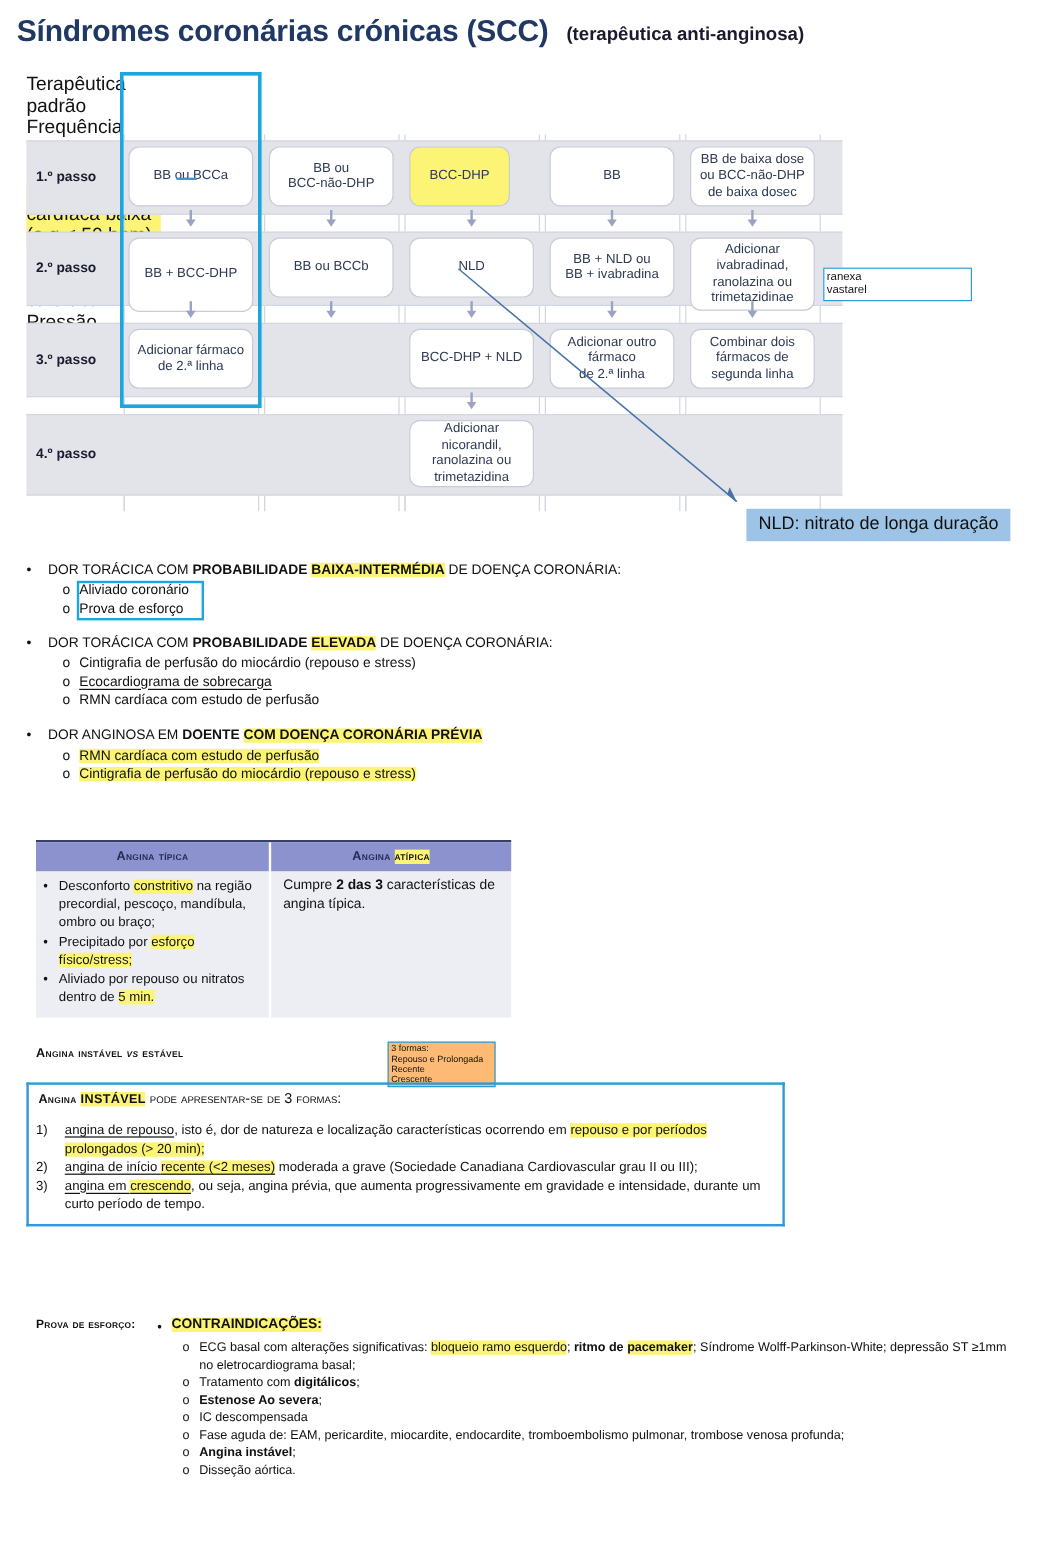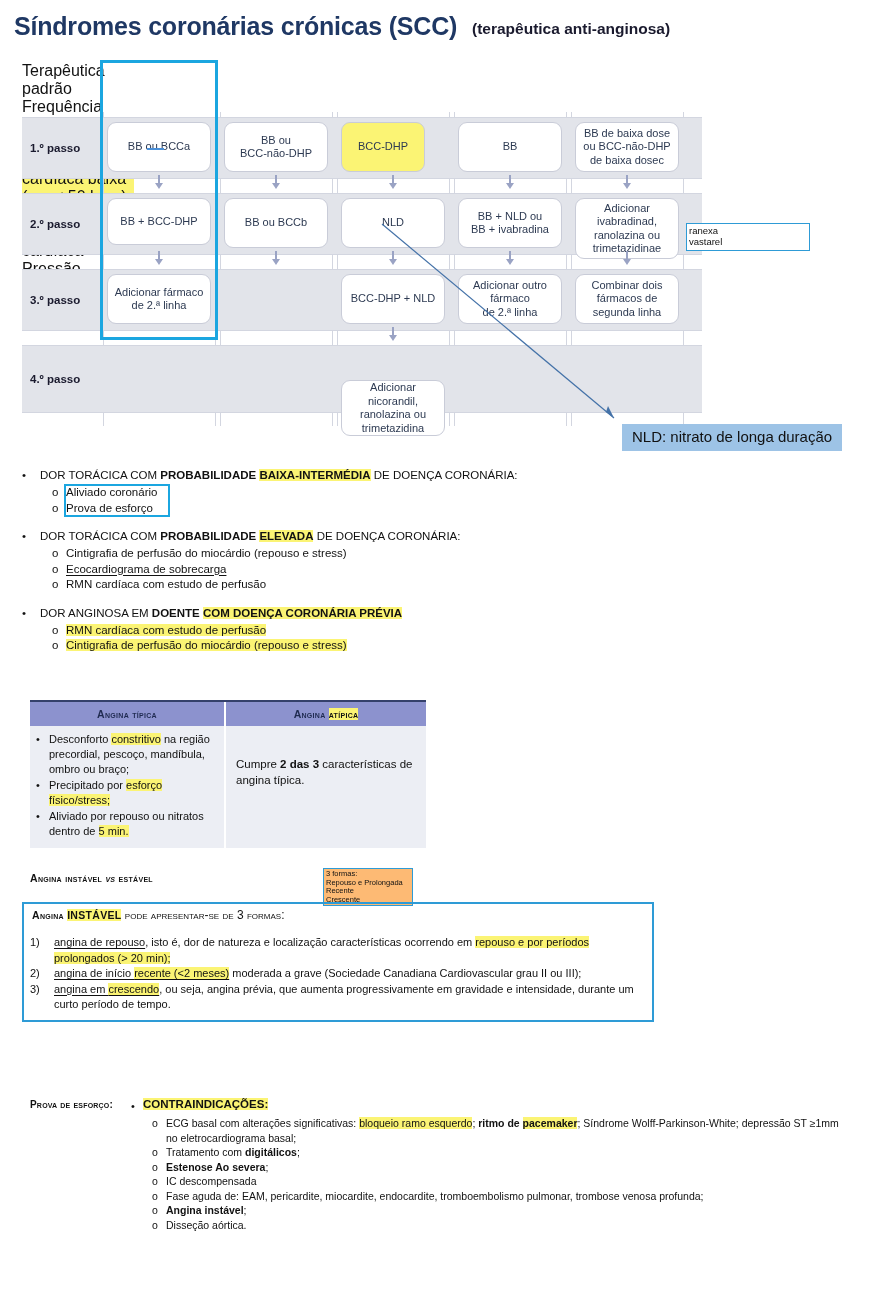--- a/index.html
+++ b/index.html
@@ -97,21 +97,21 @@
   .ang-toprule { height:2px; background:#34406b; width:100%; }
   .ang-head { display:flex; }
   .ang-head > div {
     background:#8c92ce; color:#1f2a50; font-size:10.5px; font-weight:bold;
     text-align:center; padding:6px 4px; letter-spacing:0.3px;
   }
   .ang-head > div:first-child { width:196px; border-right:2px solid #ffffff; }
   .ang-head > div:last-child { width:200px; }
   .ang-body { display:flex; background:#eceef4; min-height:118px; }
   .ang-body > div:first-child { width:196px; border-right:2px solid #ffffff; padding:6px 8px 8px 6px; }
-  .ang-body > div:last-child { width:200px; padding:30px 10px; }
+  .ang-body > div:last-child { width:200px; padding:4px 10px; }
   .ang-li { position:relative; font-size:11px; line-height:15px; color:#111; margin-bottom:1px; }
   .ang-li .dot { position:absolute; left:0; top:0; }
   .ang-li .txt { display:block; margin-left:13px; }
   .ang-right { font-size:11.5px; line-height:16px; color:#111; }
 
   
   .ai-title {
     position:absolute; left:30px; top:872px;
     font-size:10.5px; font-weight:bold; letter-spacing:0.3px; color:#111;
   }
@@ -207,21 +207,21 @@
     <div class="node" style="left: 553px; width: 104px; top: 60px; height: 50px;">
       <div>
         <div>BB de baixa dose</div>
         <div>ou BCC-não-DHP</div>
         <div>de baixa dosec</div>
       </div>
     </div>
     <div class="steprow" style="top: 131px; height: 62px;">
       <div class="steplabel">2.º passo</div>
     </div>
-    <div class="node" style="left: 85px; width: 104px; top: 136px; height: 47px;">
+    <div class="node" style="left: 85px; width: 104px; top: 136px; height: 62px;">
       <div>
         <div>BB + BCC-DHP</div>
       </div>
     </div>
     <div class="node" style="left: 202px; width: 104px; top: 136px; height: 50px;">
       <div>
         <div>BB ou BCCb</div>
       </div>
     </div>
     <div class="node" style="left: 319px; width: 104px; top: 136px; height: 50px;">
@@ -266,21 +266,21 @@
     <div class="node" style="left: 553px; width: 104px; top: 212px; height: 50px;">
       <div>
         <div>Combinar dois</div>
         <div>fármacos de</div>
         <div>segunda linha</div>
       </div>
     </div>
     <div class="steprow" style="top: 283px; height: 68px;">
       <div class="steplabel">4.º passo</div>
     </div>
-    <div class="node" style="left: 319px; width: 104px; top: 288px; height: 56px; margin-top: 30px;">
+    <div class="node" style="left: 319px; width: 104px; top: 288px; height: 56px;">
       <div>
         <div>Adicionar nicorandil,</div>
         <div>ranolazina ou</div>
         <div>trimetazidina</div>
       </div>
     </div>
     <div class="colsep" style="left: 81px; top: 50px; height: 5px;"></div>
     <div class="colsep" style="left: 193px; top: 50px; height: 5px;"></div>
     <div class="colsep" style="left: 81px; top: 117px; height: 14px;"></div>
     <div class="colsep" style="left: 193px; top: 117px; height: 14px;"></div>

